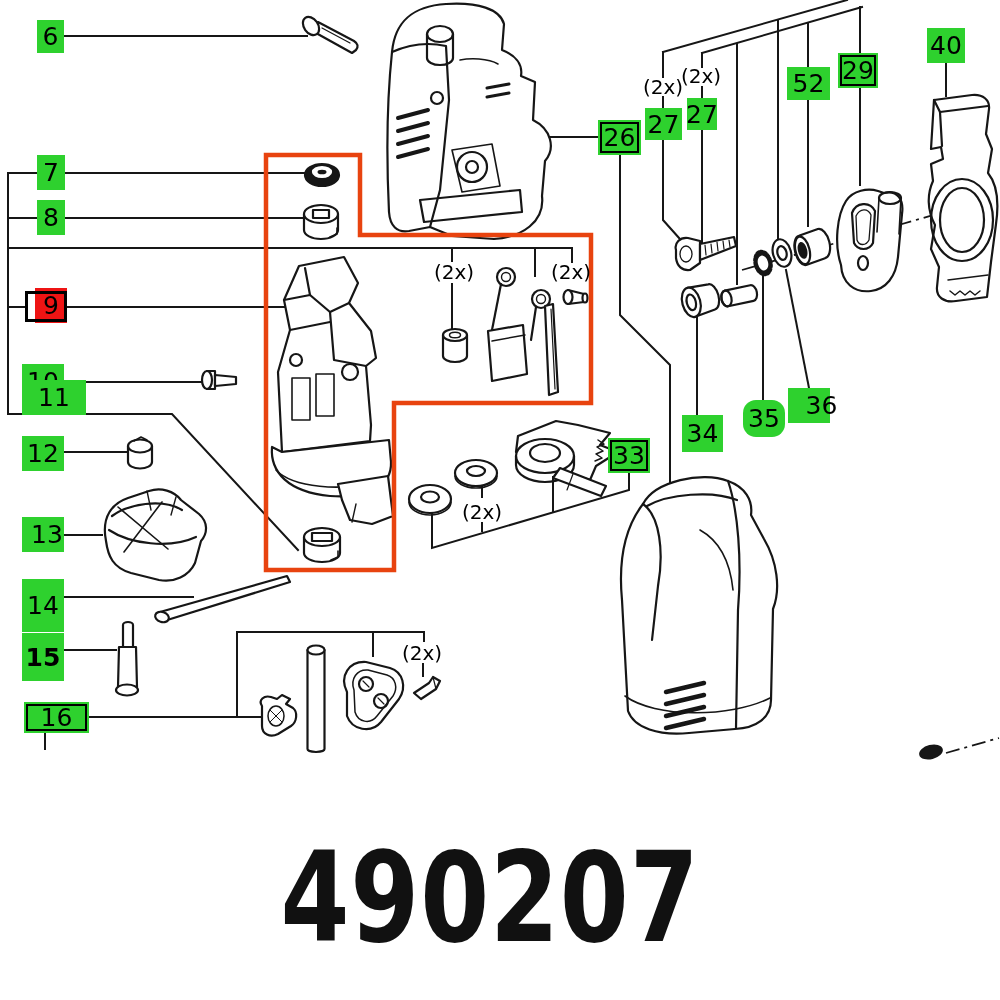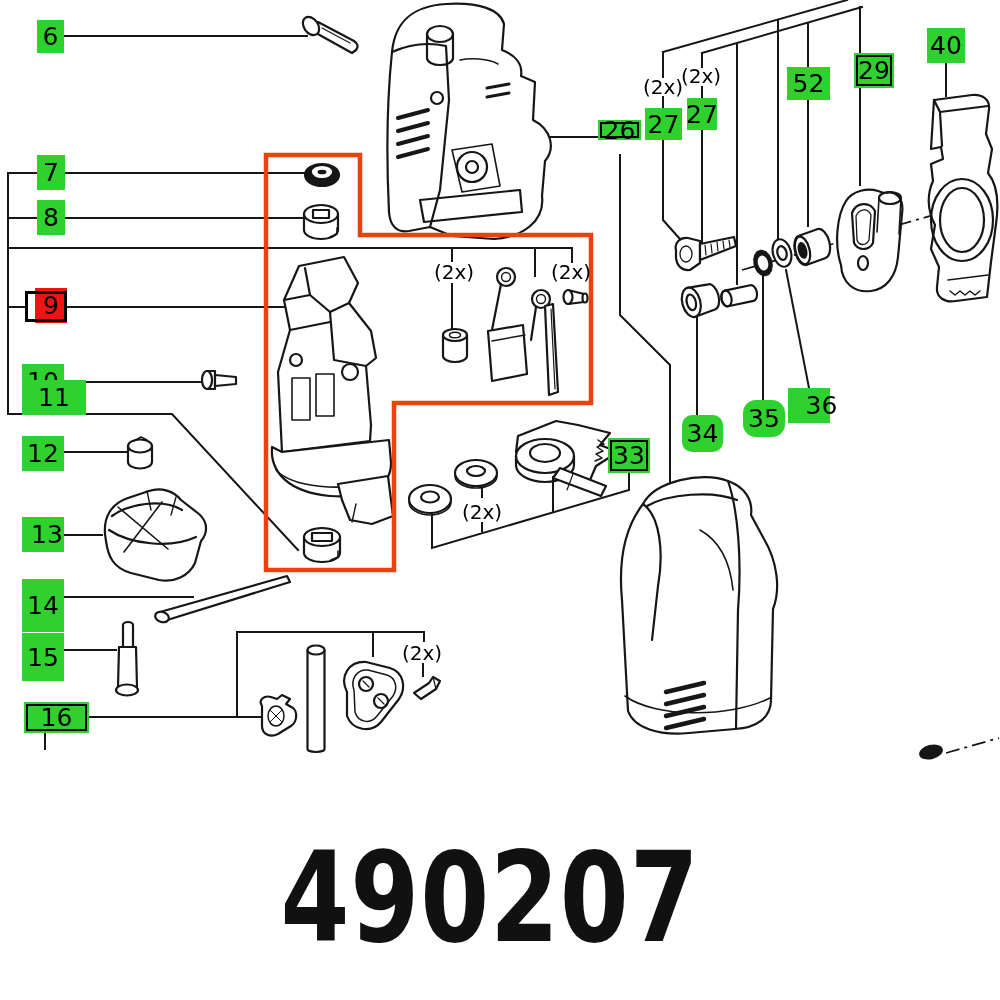--- a/index.html
+++ b/index.html
@@ -305,30 +305,30 @@
     <div class="label lab-green" style="left: 37px; top: 155px; width: 28px; height: 35px;">7</div>
     <div class="label lab-green" style="left: 37px; top: 200px; width: 28px; height: 35px;">8</div>
     <div class="lab-frame-bg" style="left: 25px; top: 291px; width: 42px; height: 31px;"></div>
     <div class="label lab-red" style="left: 35px; top: 288px; width: 32px; height: 35px;">9</div>
     <div class="lab-frame" style="left: 25px; top: 291px; width: 42px; height: 31px;"></div>
     <div class="label lab-green" style="left: 22px; top: 364px; width: 42px; height: 35px;">10</div>
     <div class="label lab-green" style="left: 22px; top: 380px; width: 64px; height: 35px;">11</div>
     <div class="label lab-green" style="left: 22px; top: 436px; width: 42px; height: 35px;">12</div>
     <div class="label lab-green" style="left: 22px; top: 517px; width: 42px; height: 35px; padding-left: 8px;">13</div>
     <div class="label lab-green" style="left: 22px; top: 579px; width: 42px; height: 53px;">14</div>
-    <div class="label lab-green" style="left: 22px; top: 633px; width: 42px; height: 48px;">15</div>
+    <div class="label lab-green" style="left: 22px; top: 633px; width: 42px; height: 48px; font-weight: bold;">15</div>
     <div class="label lab-green lab-bordered" style="left: 24px; top: 702px; width: 65px; height: 31px;">16</div>
-    <div class="label lab-green lab-bordered" style="left: 598px; top: 120px; width: 43px; height: 20px;">26</div>
+    <div class="label lab-green lab-bordered" style="left: 598px; top: 120px; width: 43px; height: 35px;">26</div>
     <div class="label lab-green" style="left: 645px; top: 108px; width: 37px; height: 32px;">27</div>
     <div class="label lab-green" style="left: 687px; top: 98px; width: 30px; height: 32px;">27</div>
     <div class="label lab-green" style="left: 787px; top: 67px; width: 43px; height: 33px;">52</div>
-    <div class="label lab-green lab-bordered" style="left: 838px; top: 53px; width: 40px; height: 35px; margin-left: 16px;">29</div>
+    <div class="label lab-green lab-bordered" style="left: 838px; top: 53px; width: 40px; height: 35px;">29</div>
     <div class="label lab-green" style="left: 927px; top: 28px; width: 38px; height: 35px;">40</div>
     <div class="label lab-green lab-bordered" style="left: 608px; top: 438px; width: 42px; height: 35px;">33</div>
-    <div class="label lab-green" style="left: 682px; top: 415px; width: 41px; height: 37px; border-radius: 10px;">34</div>
+    <div class="label lab-green" style="left: 682px; top: 415px; width: 41px; height: 37px;">34</div>
     <div class="label lab-green" style="left: 743px; top: 400px; width: 42px; height: 37px; border-radius: 13px;">35</div>
     <div class="label lab-green" style="left: 788px; top: 388px; width: 42px; height: 35px; padding-left: 25px;">36</div>
     <div class="qty" style="left: 434px; top: 262px;">(2x)</div>
     <div class="qty" style="left: 551px; top: 262px;">(2x)</div>
     <div class="qty" style="left: 462px; top: 502px;">(2x)</div>
     <div class="qty" style="left: 402px; top: 643px;">(2x)</div>
     <div class="qty" style="left: 643px; top: 77px;">(2x)</div>
     <div class="qty" style="left: 681px; top: 66px;">(2x)</div>
   </div>
 

